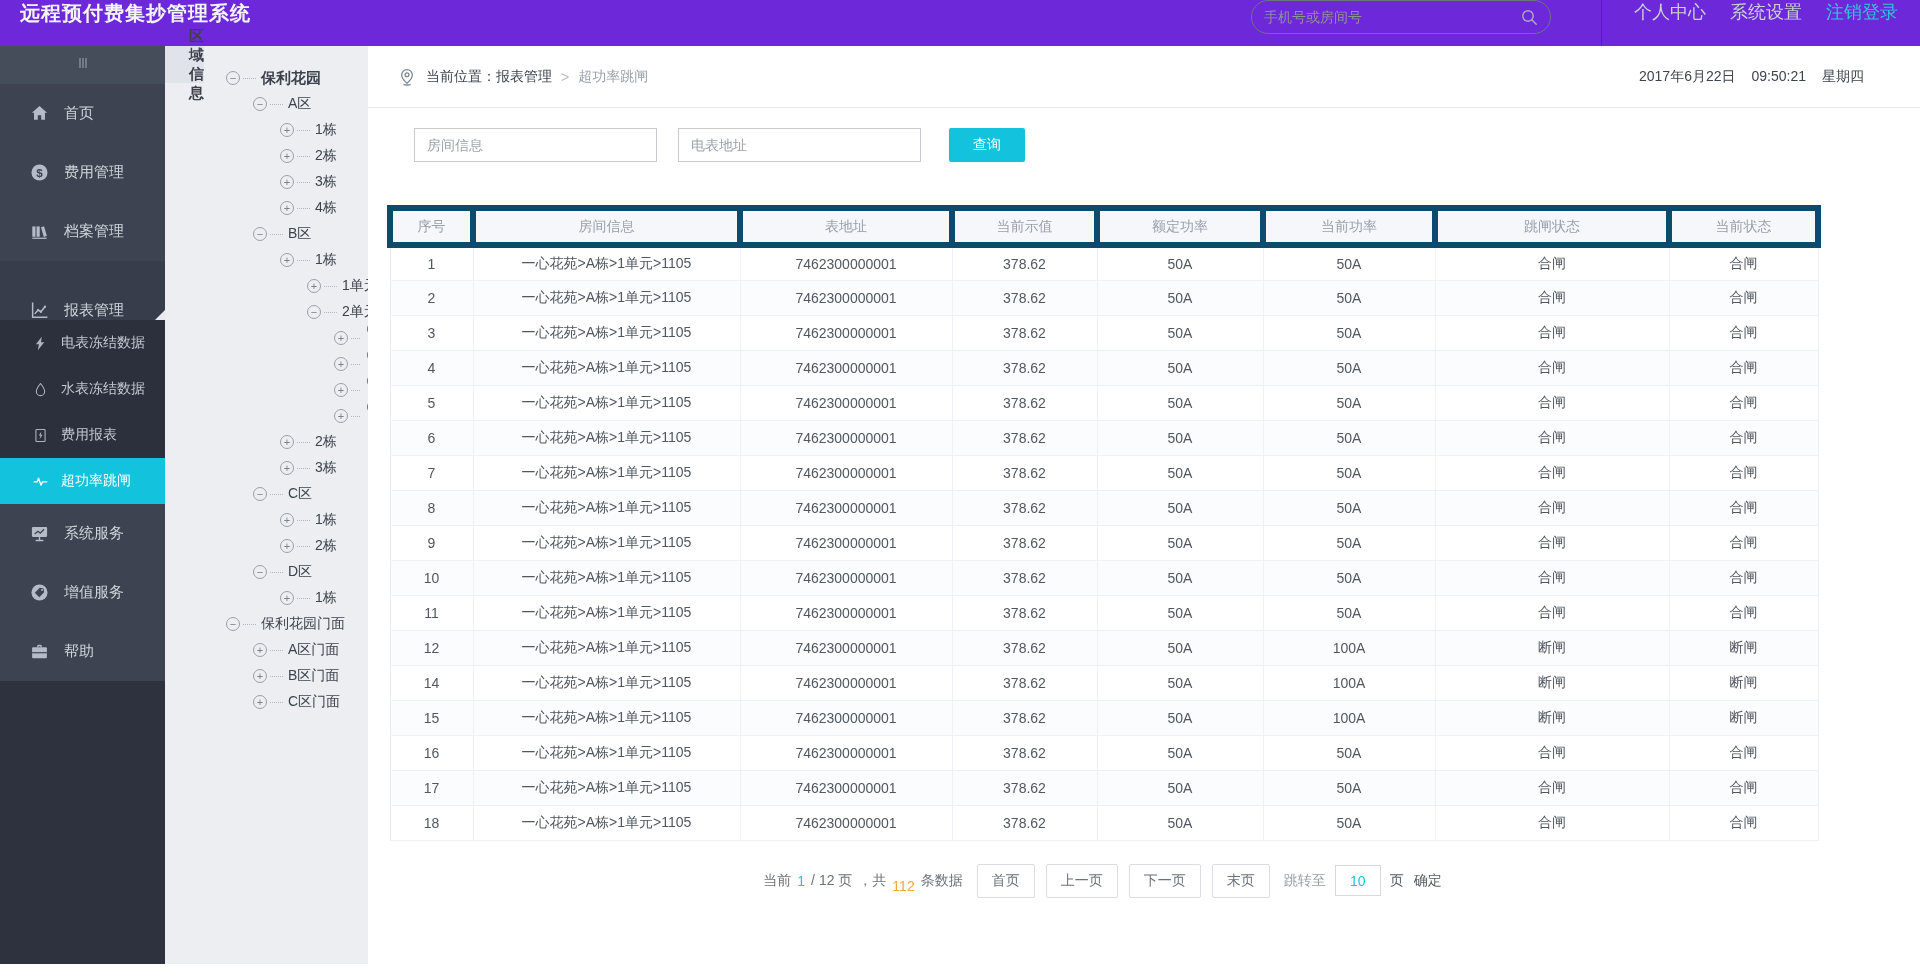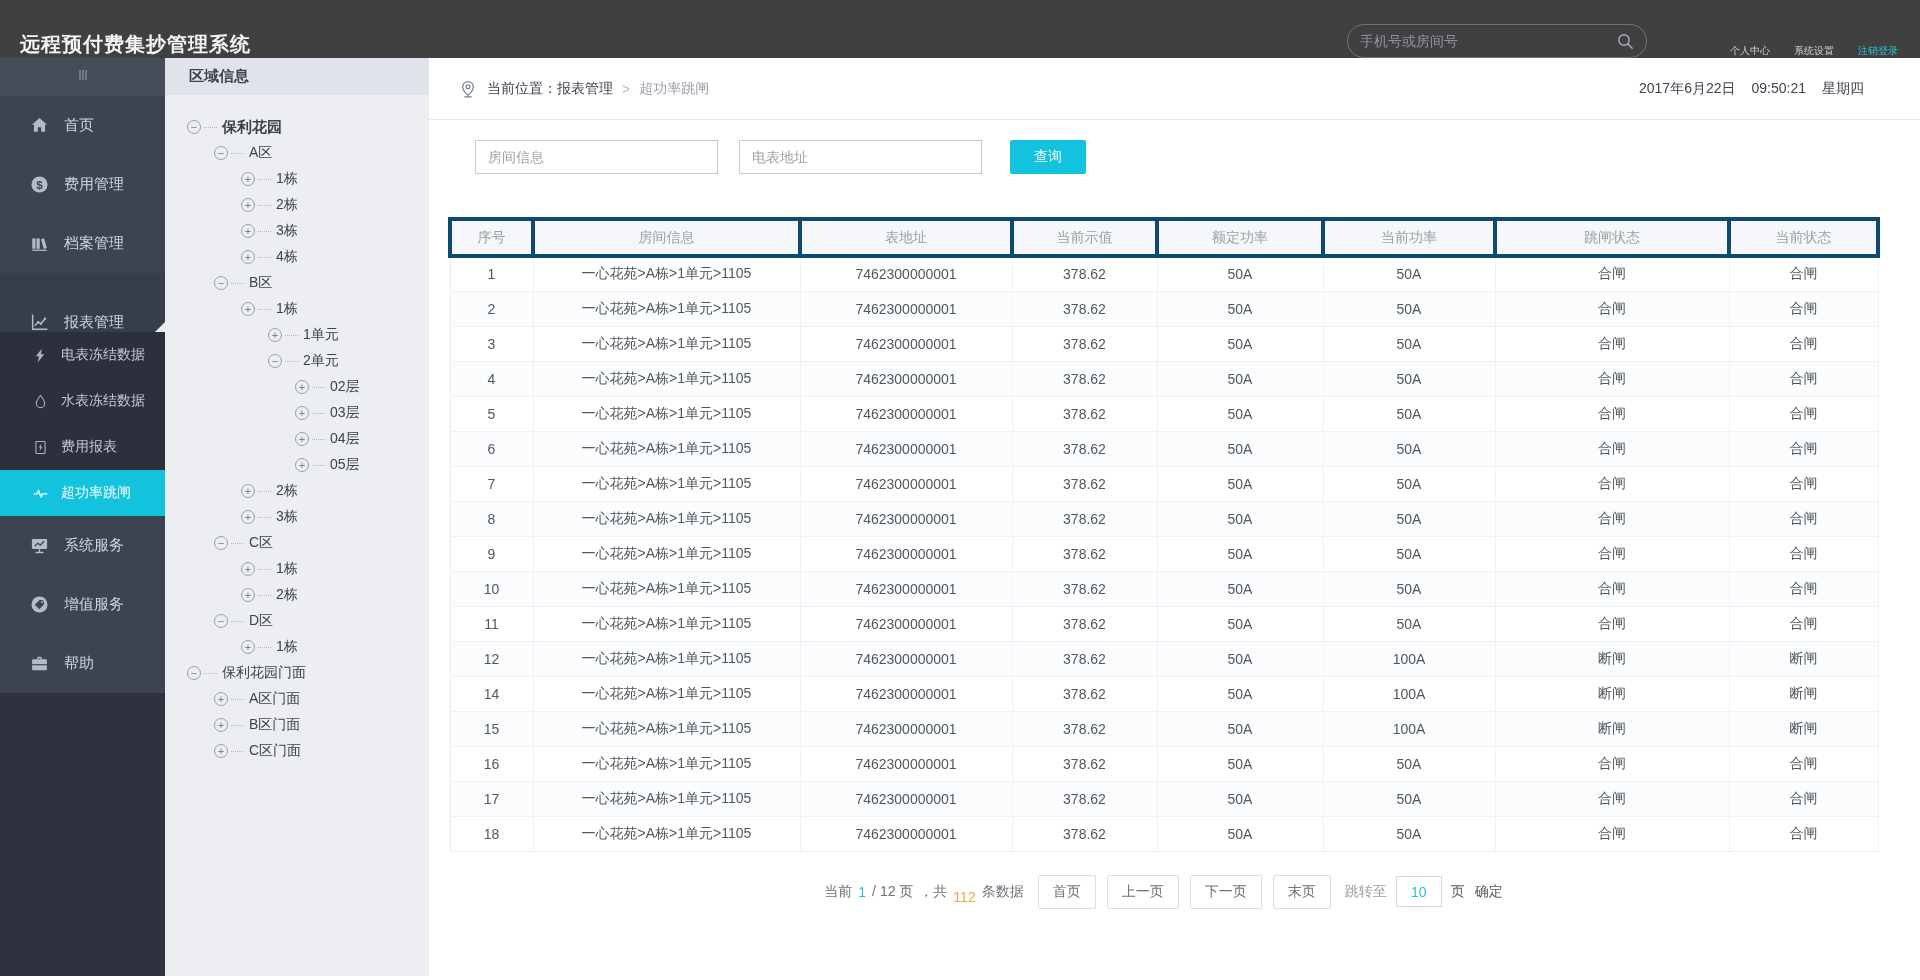--- a/index.html
+++ b/index.html
@@ -1,29 +1,29 @@
 <!DOCTYPE html>
 <html><head>
 <meta charset="utf-8">
 <style>
   * { margin:0; padding:0; box-sizing:border-box; }
   html,body { width:1920px; height:980px; overflow:hidden; background:#fff;
     font-family:"Liberation Sans","DejaVu Sans",sans-serif; }
 
   
-  .top-header { height:58px; background:#404040; display:flex; align-items:flex-end; color:#fff; }
+  .top-header { height:46px; background:#6d28d9; display:flex; align-items:flex-start; color:#fff; }
   .app-title { font-size:20px; font-weight:700; letter-spacing:1px; padding-left:20px; color:#f2f4f6; }
   .hsearch { margin-left:auto; margin-right:50px; width:300px; height:34px; border:1px solid #6d7380;
     border-radius:17px; display:flex; align-items:center; padding:0 12px; }
   .hsearch input { flex:1; background:transparent; border:none; outline:none; color:#dfe3e9; font-size:14px;
     font-family:inherit; }
   .hsearch input::placeholder { color:#8d93a0; }
   .hsearch .sicon { width:18px; height:18px; color:#aab0bb; display:flex; }
   .hdivider { width:1px; height:62px; background:#3a404c; }
-  .hlinks { display:flex; gap:24px; padding:0 22px 0 32px; font-size:10px; }
+  .hlinks { display:flex; gap:24px; padding:0 22px 0 32px; font-size:18px; }
   .hlink { color:#ccd1d8; cursor:pointer; text-decoration:none; }
   .hlink.accent { color:#2fc7db; }
 
   .cols { display:flex; height:918px; }
 
   
   .sidebar { width:165px; background:#3d4350; display:flex; flex-direction:column; flex-shrink:0; }
   .collapse-bar { height:38px; background:#454c5a; display:flex; align-items:center; justify-content:center;
     color:#9099a6; cursor:pointer; }
   .collapse-bar svg { width:18px; height:18px; }
@@ -35,21 +35,21 @@
     border-style:solid; border-width:0 0 10px 10px; border-color:transparent transparent #e9ebf0 transparent; }
   .submenu { background:#2b303c; }
   .sub-item { height:46px; display:flex; align-items:center; padding-left:33px; gap:13px; font-size:14px;
     color:#c3c8d1; cursor:pointer; }
   .sub-item .mi-icon { width:15px; height:15px; color:#aeb4bf; display:flex; }
   .sub-item.active { background:#13c2dc; color:#ffffff; }
   .sub-item.active .mi-icon { color:#ffffff; }
   .side-filler { flex:1; background:#2d323e; }
 
   
-  .tree-panel { width:264px; background:#eceef2; flex-shrink:0; display:flex; flex-direction:column; }
+  .tree-panel { width:203px; background:#eceef2; flex-shrink:0; display:flex; flex-direction:row;text-align:center; }
   .tree-header { height:37px; background:#e0e3ea; display:flex; align-items:center; padding-left:24px;
     font-size:15px; font-weight:bold; color:#3c414b; }
   .tree-body { padding-top:19px; }
   .tree-node { height:26px; display:flex; align-items:center; font-size:14px; color:#3d434d; cursor:pointer; }
   .tree-node.root { font-weight:bold; font-size:15px; }
   .toggle { width:14px; height:14px; min-width:14px; border:1px solid #9aa0aa; border-radius:50%;
     color:#7b818c; font-size:11px; line-height:12px; display:flex; align-items:center; justify-content:center;
     background:#eceef2; font-weight:normal; }
   .conn { width:13px; border-top:1px dotted #b2b8c1; margin:0 5px 0 3px; }
 
@@ -67,21 +67,21 @@
   .filters input { width:243px; height:34px; border:1px solid #c7cacf; padding:0 12px; font-size:14px;
     color:#555; outline:none; font-family:inherit; }
   .filters input::placeholder { color:#9da3ab; }
   .filters input + input { margin-left:21px; }
   .search-btn { width:76px; height:34px; margin-left:28px; background:#13c2dc; border:none; color:#fff;
     font-size:14px; border-radius:2px; cursor:pointer; font-family:inherit; }
 
   table.grid { margin:43px 0 0 19px; width:1428px; border-collapse:collapse; font-size:14px;
     border:1px solid #e7eaef; table-layout:fixed; }
   table.grid th { height:37px; background:#f5f7fb; color:#98a0ac; font-weight:normal;
-    border:4px solid #0c4a6e; }
+    border:6px solid #0c4a6e; }
   table.grid td { height:35px; text-align:center; color:#515760; border-right:1px solid #eef1f5;
     border-bottom:1px solid #eef1f5; }
   table.grid tr:nth-child(even) td { background:#fbfcfd; }
   td.green { color:#3bd583; }
   td.red { color:#f84d4d; }
 
   .pagination { width:1428px; margin:23px 0 0 19px; display:flex; justify-content:center; align-items:center;
     font-size:14px; color:#6c727a; }
   .pagination .seg { margin:0 3px; }
   .pagination .cyan { color:#23c3da; }

